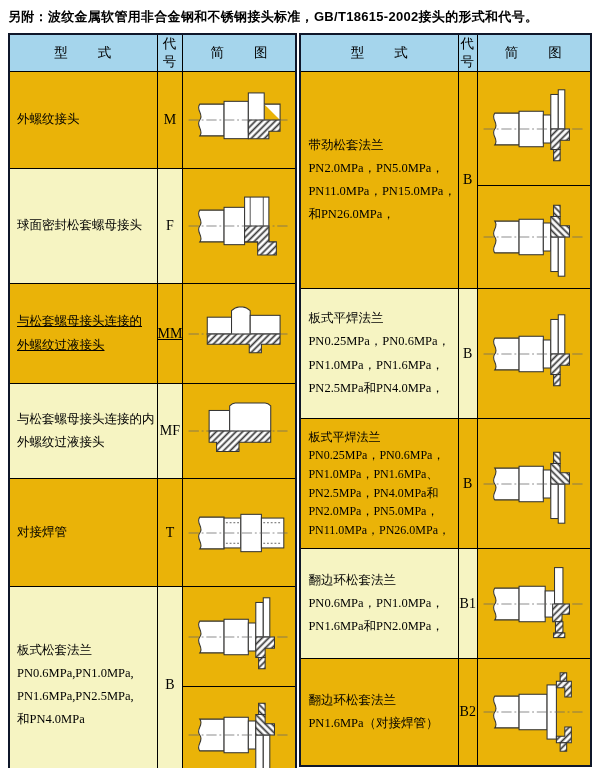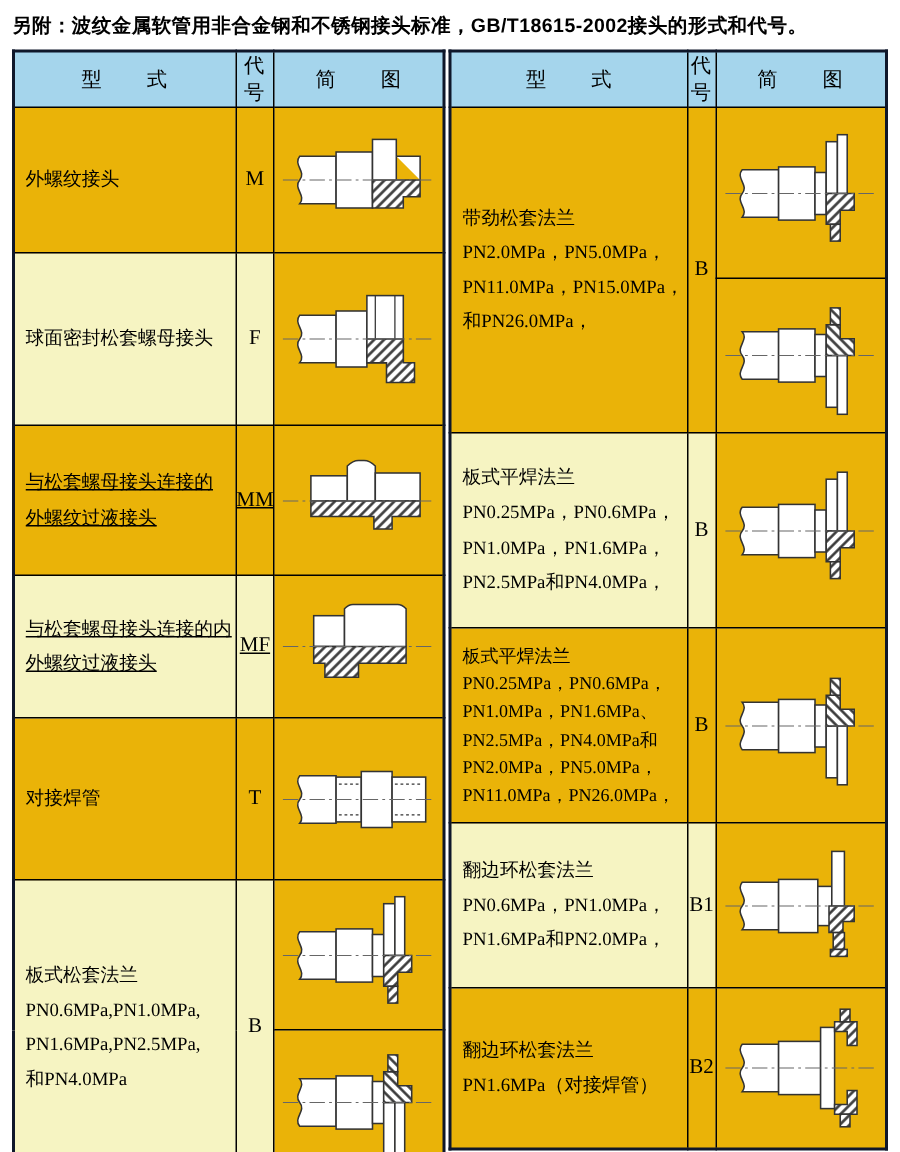--- a/index.html
+++ b/index.html
@@ -201,21 +201,21 @@
               <div class="line">与松套螺母接头连接的</div>
               <div class="line">外螺纹过液接头</div>
             </td>
             <td class="code-cell" rowspan="1">MM</td>
             <td class="diag-cell">
               <svg viewBox="0 0 120 90" class="diag">
                 <use href="#sym-double-male-adapter"></use>
               </svg>
             </td>
           </tr>
-          <tr style="height: 95px; text-decoration: underline;">
+          <tr style="height: 95px;">
             <td class="type-cell hl" rowspan="1">
               <div class="line">与松套螺母接头连接的内</div>
               <div class="line">外螺纹过液接头</div>
             </td>
             <td class="code-cell hl" rowspan="1">MF</td>
             <td class="diag-cell">
               <svg viewBox="0 0 120 90" class="diag">
                 <use href="#sym-male-female-adapter"></use>
               </svg>
             </td>

